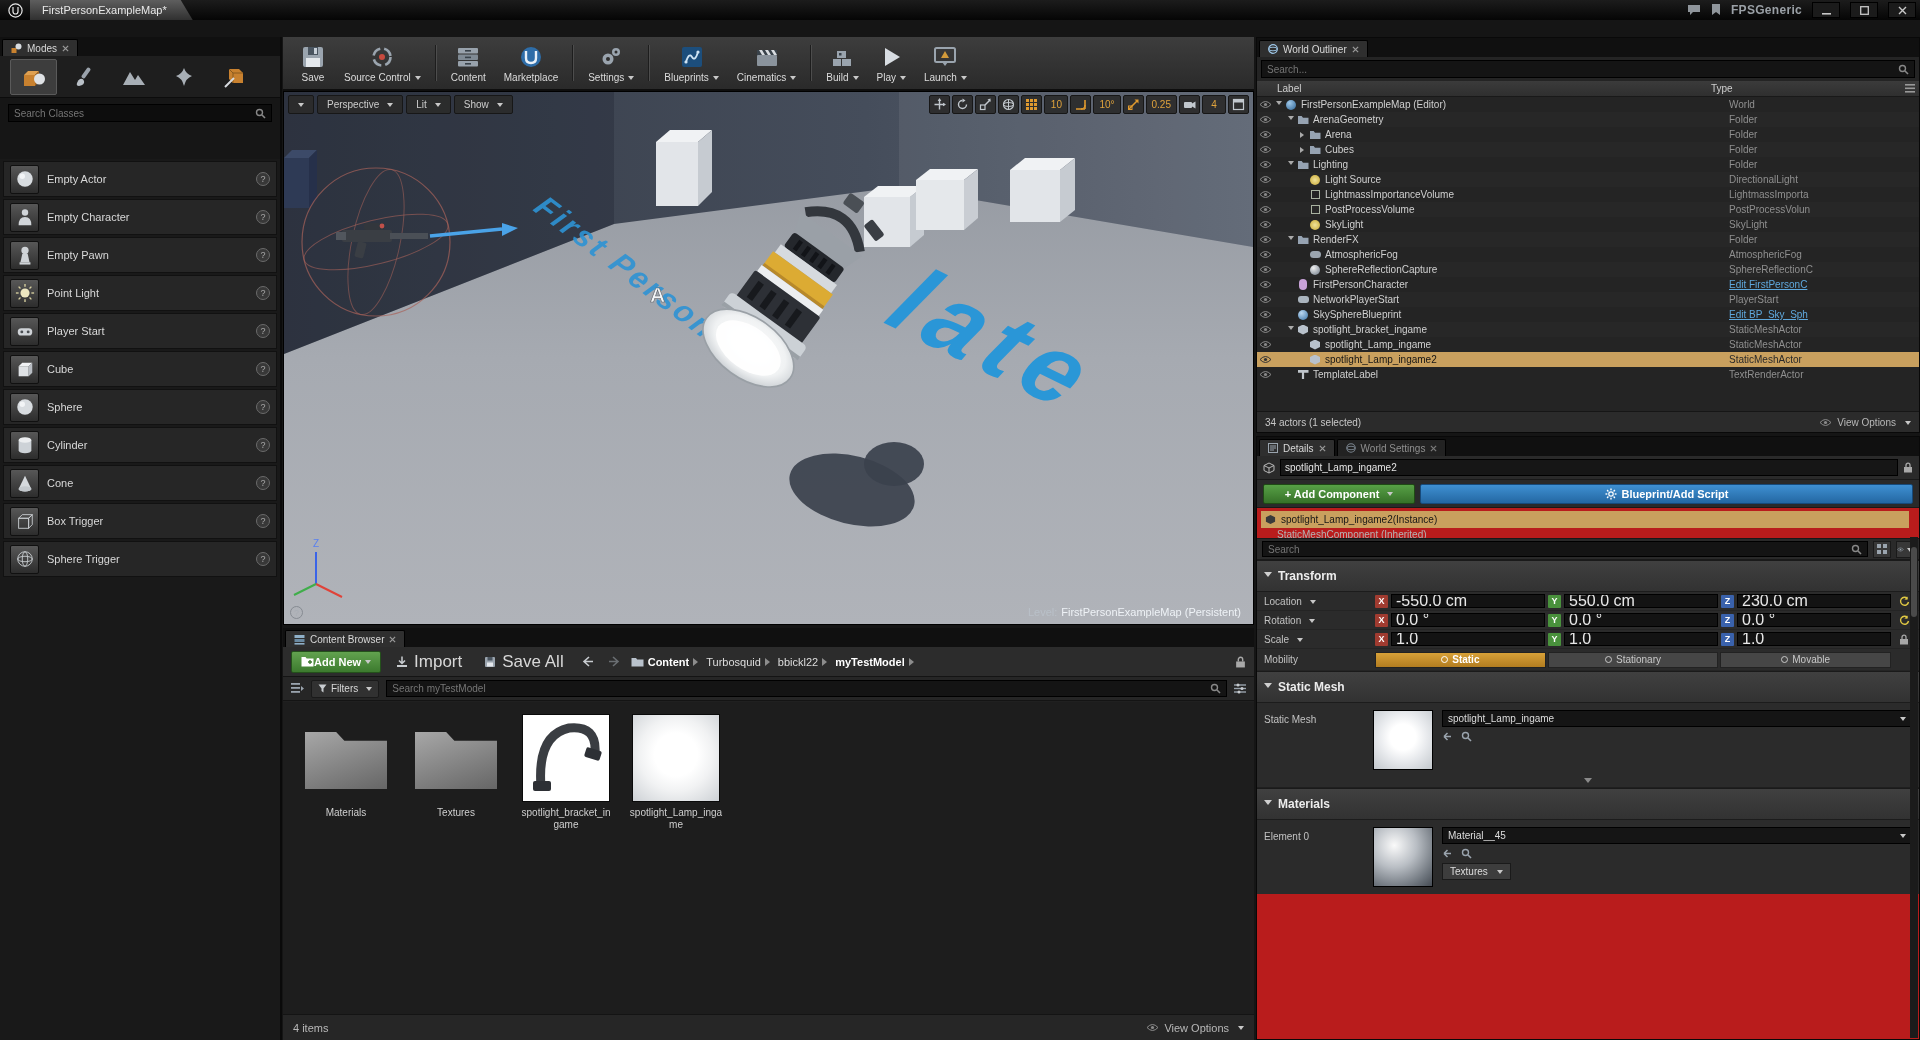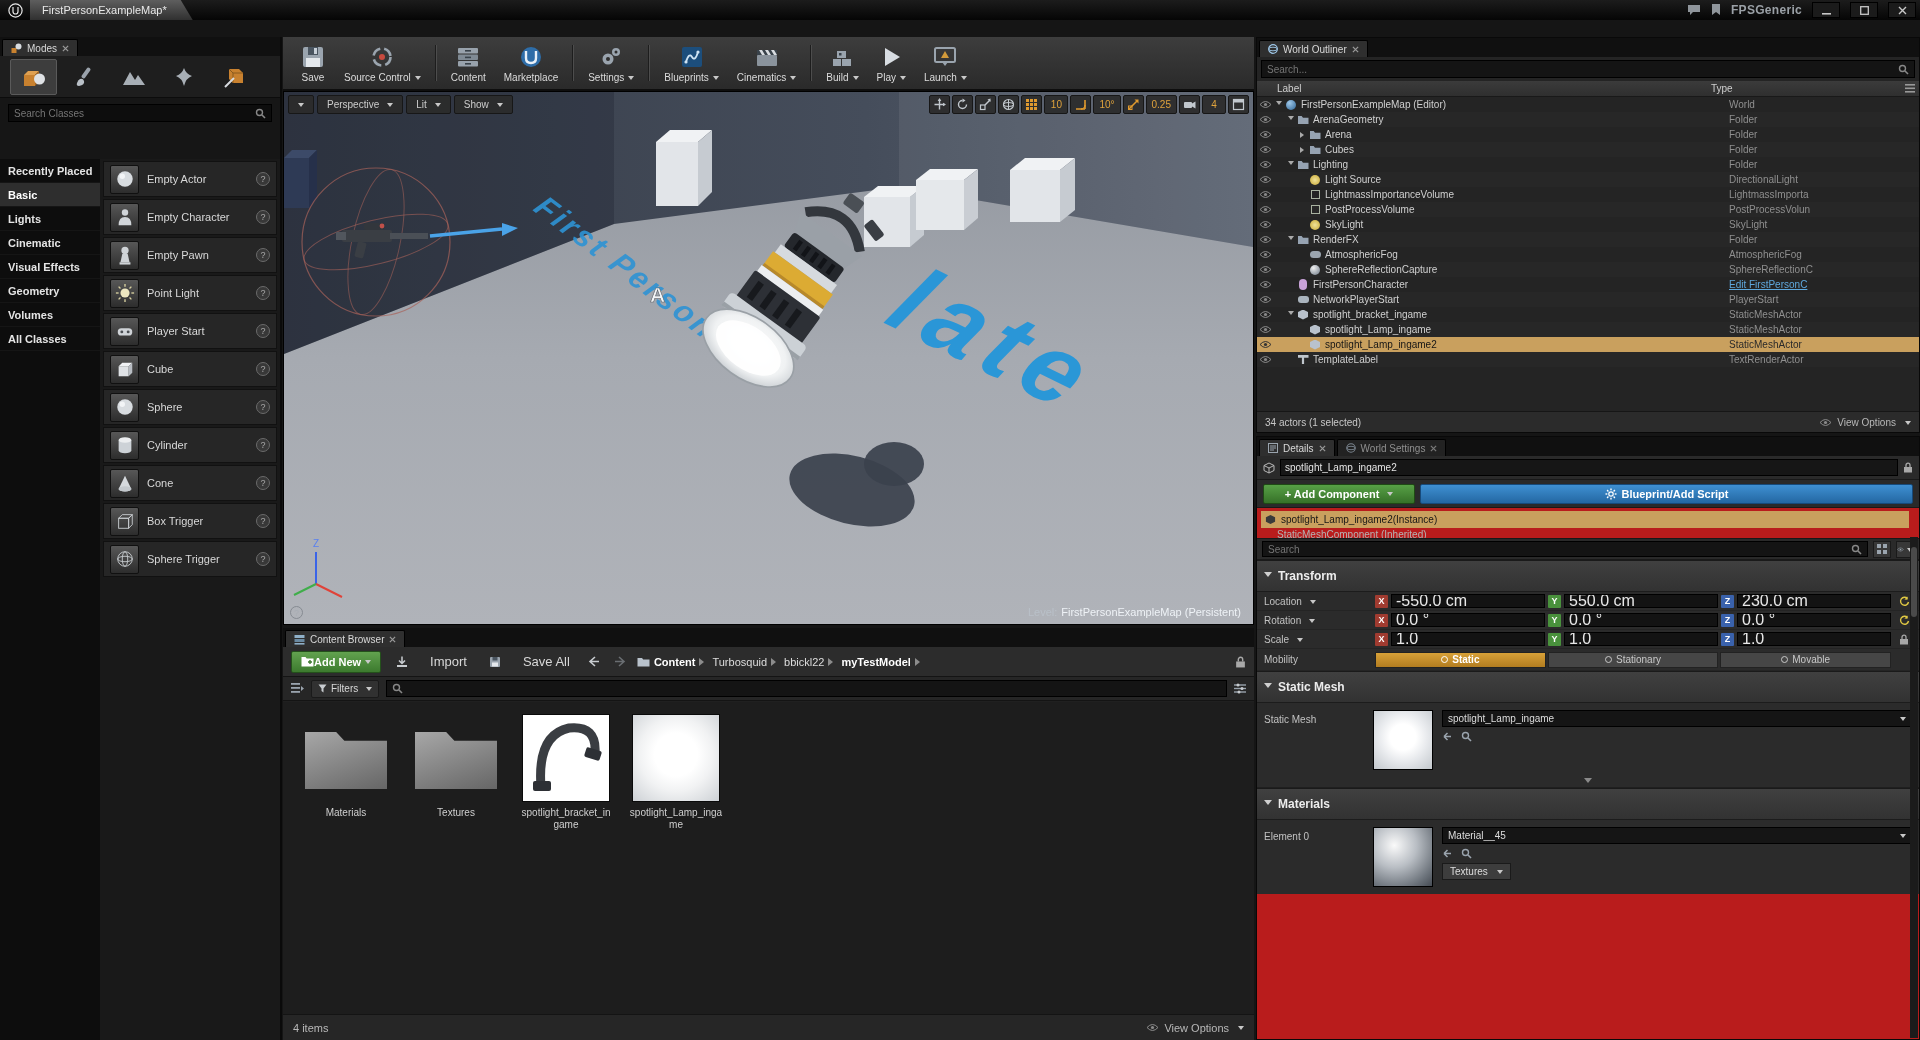--- a/index.html
+++ b/index.html
@@ -63,21 +63,21 @@
 .vp-val{height:19px;min-width:24px;padding:0 5px;background:rgba(43,43,43,.93);border:1px solid #171717;border-radius:2px;color:#e0a33c;font-size:10px;display:flex;align-items:center;justify-content:center}
 .level{position:absolute;right:12px;bottom:6px;z-index:5;font-size:11px}
 .level .lv-pre{color:#b9c0c8}
 .level .lv-name{color:#eef2f6;margin-left:4px}
 .vp-help{position:absolute;left:6px;bottom:5px;z-index:5;width:13px;height:13px;border-radius:50%;border:1px solid #868b92;color:#a8adb4;font-size:9px;display:flex;align-items:center;justify-content:center}
 
 
 .cb{position:absolute;top:591px;left:0;right:0;bottom:0;background:#202020}
 .cb-toolbar{height:30px;background:#2c2c2c;border-bottom:1px solid #141414;display:flex;align-items:center;gap:8px;padding:0 8px}
 .btn-addnew{height:22px;background:linear-gradient(#62a24f,#3c7a2e);border:1px solid #24511b;border-radius:2px;color:#fff;font-weight:bold;font-size:11px;display:flex;align-items:center;padding:0 9px}
-.flat-btn{height:22px;display:flex;align-items:center;gap:22px;padding:0 7px;color:#d8d8d8;font-size:13px;border-radius:2px}
+.flat-btn{height:22px;display:flex;align-items:center;gap:6px;padding:0 7px;color:#d8d8d8;font-size:17px;border-radius:2px}
 .nav-arrow{width:18px;height:18px;display:flex;align-items:center;justify-content:center}
 .crumbs{display:flex;align-items:center;gap:4px}
 .crumb{color:#ddd;font-size:11px}
 .crumb.strong{font-weight:bold;color:#fff}
 .sep-tri{width:0;height:0;border:4px solid transparent;border-left:5px solid #8c8c8c}
 .cb-lock{margin-left:auto}
 .cb-filterbar{height:24px;background:#262626;border-bottom:1px solid #141414;display:flex;align-items:center;gap:7px;padding:0 8px}
 .filters-btn{height:18px;background:#313131;border:1px solid #1a1a1a;border-radius:2px;display:flex;align-items:center;gap:4px;padding:0 6px;color:#d8d8d8;font-size:10px}
 .cb-search{flex:1;height:17px;background:#141414;border:1px solid #000;display:flex;align-items:center;gap:4px;padding:0 5px}
 .cb-search input{flex:1;background:transparent;border:none;outline:none;color:#bbb;font-size:10px}
@@ -260,30 +260,20 @@
         </div>
     </div>
     <div class="searchbox">
       <input placeholder="Search Classes" style="">
       <svg width="11" height="11" viewBox="0 0 11 11">
           <circle cx="4.5" cy="4.5" r="3" fill="none" stroke="#888" stroke-width="1.4"></circle>
           <line x1="7" y1="7" x2="10" y2="10" stroke="#888" stroke-width="1.6"></line>
         </svg>
     </div>
     <div class="modes-body">
-      <div class="cats">
-        <div class="cat">Recently Placed</div>
-        <div class="cat active">Basic</div>
-        <div class="cat">Lights</div>
-        <div class="cat">Cinematic</div>
-        <div class="cat">Visual Effects</div>
-        <div class="cat">Geometry</div>
-        <div class="cat">Volumes</div>
-        <div class="cat">All Classes</div>
-      </div>
       <div class="placeables">
         <div class="pl-item">
             <span class="pl-icon">
               <svg width="20" height="20" viewBox="0 0 22 22">
                 <circle cx="11" cy="11" r="8.5" fill="#d8dce0"></circle>
                 <circle cx="8" cy="8" r="3" fill="#f2f4f6"></circle>
               </svg>
             </span>
             <span class="pl-label">Empty Actor</span>
             <span class="help-q">?</span>
@@ -815,20 +805,21 @@
             </svg>
           </span>
         <div class="filters-btn">
           <svg width="9" height="9" viewBox="0 0 9 9">
               <path d="M0.5 0.5 h8 L5.5 4.5 v4 l-2 -1.5 v-2.5 Z" fill="#c8ccd0"></path>
             </svg>
           <span>Filters</span>
           <span class="caret"></span>
         </div>
         <div class="cb-search">
+          <input placeholder="Search myTestModel" style="">
           <svg width="11" height="11" viewBox="0 0 11 11">
               <circle cx="4.5" cy="4.5" r="3" fill="none" stroke="#888" stroke-width="1.4"></circle>
               <line x1="7" y1="7" x2="10" y2="10" stroke="#888" stroke-width="1.6"></line>
             </svg>
         </div>
         <span>
             <svg width="12" height="11" viewBox="0 0 12 11">
               <g stroke="#9aa4ae" stroke-width="1.4">
                 <line x1="0" y1="2" x2="12" y2="2"></line>
                 <line x1="0" y1="5.5" x2="12" y2="5.5"></line>
@@ -1129,20 +1120,35 @@
                 <circle cx="6.5" cy="4.5" r="1.6" fill="#8a8a8a"></circle>
               </svg>
             </span>
             <span class="ind1"></span>
             <span class="exp"></span>
             <span class="wo-ic">
               <span class="ri ri-pad"></span>
             </span>
             <span class="wo-name">NetworkPlayerStart</span>
             <span class="wo-type">PlayerStart</span>
+          </div>
+        <div class="wo-row">
+            <span class="wo-eye">
+              <svg width="13" height="9" viewBox="0 0 13 9">
+                <path d="M1 4.5 Q6.5 -1.5 12 4.5 Q6.5 10.5 1 4.5Z" fill="none" stroke="#8a8a8a"></path>
+                <circle cx="6.5" cy="4.5" r="1.6" fill="#8a8a8a"></circle>
+              </svg>
+            </span>
+            <span class="ind1"></span>
+            <span class="exp"></span>
+            <span class="wo-ic">
+              <span class="ri ri-bp"></span>
+            </span>
+            <span class="wo-name">SkySphereBlueprint</span>
+            <span class="wo-type link">Edit BP_Sky_Sph</span>
           </div>
         <div class="wo-row">
             <span class="wo-eye">
               <svg width="13" height="9" viewBox="0 0 13 9">
                 <path d="M1 4.5 Q6.5 -1.5 12 4.5 Q6.5 10.5 1 4.5Z" fill="none" stroke="#8a8a8a"></path>
                 <circle cx="6.5" cy="4.5" r="1.6" fill="#8a8a8a"></circle>
               </svg>
             </span>
             <span class="ind1"></span>
             <span class="exp">

